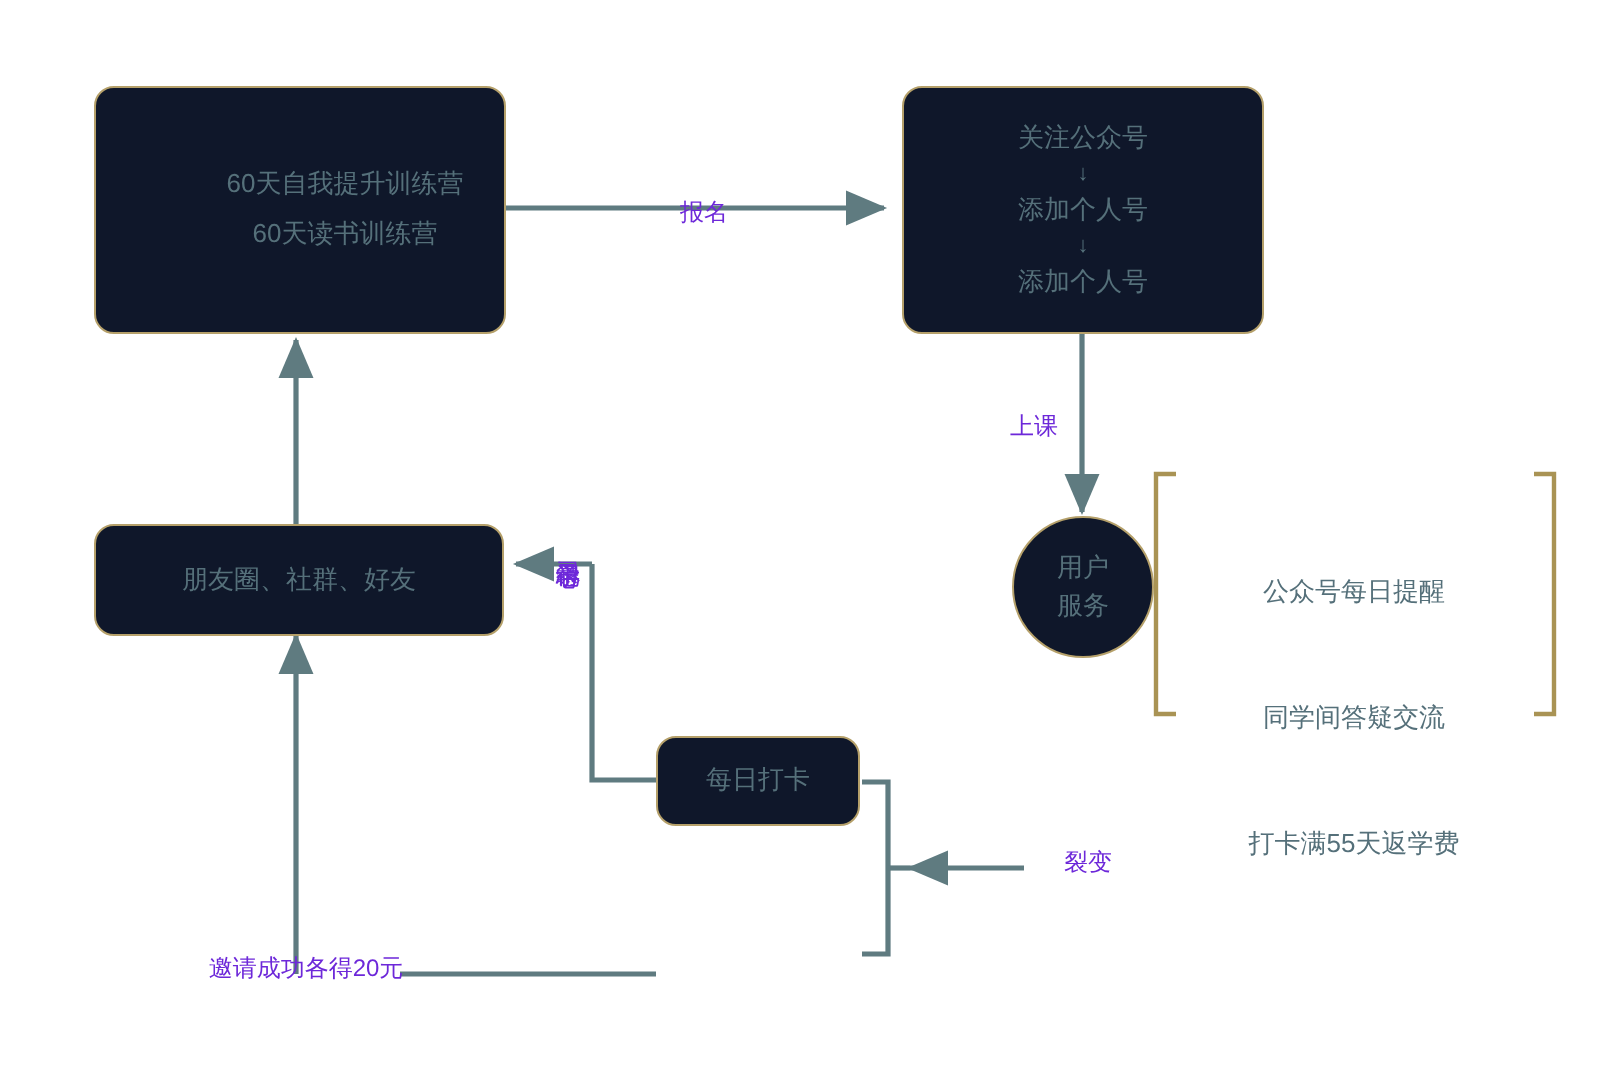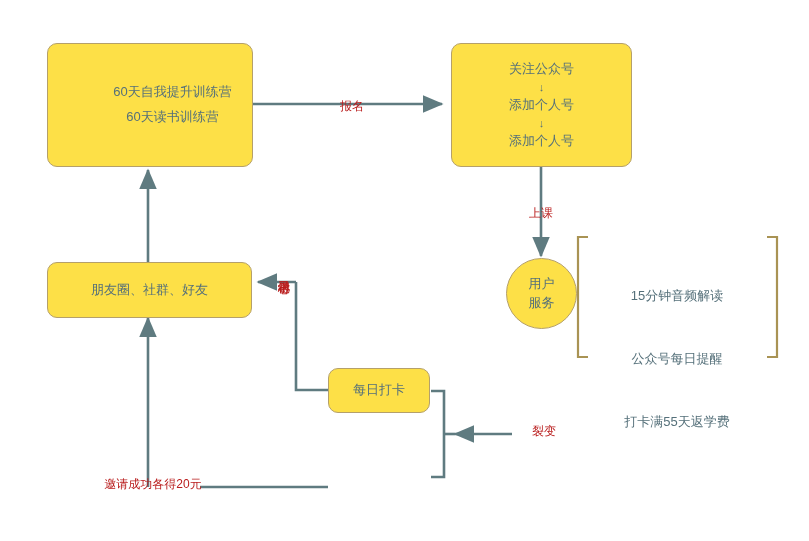--- a/index.html
+++ b/index.html
@@ -18,38 +18,38 @@
   svg.layer {
     position: absolute;
     left: 0;
     top: 0;
     width: 809px;
     height: 541px;
   }
   .node {
     position: absolute;
     box-sizing: border-box;
-    background: #fde047;
+    background: #0f172a;
     border: 1px solid #b5a06a;
     border-radius: 10px;
     display: flex;
     flex-direction: column;
     align-items: center;
     justify-content: center;
     color: #55707a;
     font-size: 13px;
     line-height: 1.9;
     text-align: center;
   }
   .node.circle {
     border-radius: 50%;
   }
   .label {
     position: absolute;
-    color: #b91c1c;
+    color: #6d28d9;
     font-size: 12px;
     line-height: 1.25;
     text-align: center;
     white-space: pre;
   }
   .label.vertical {
     writing-mode: vertical-rl;
     text-orientation: upright;
     white-space: pre;
     line-height: 1.1;
@@ -129,28 +129,28 @@
     <span class="node-line">每日打卡</span>
   </div>
 
   <div class="node" style="left:47px; top:262px; width:205px; height:56px;">
     <span class="node-line">朋友圈、社群、好友</span>
   </div>
 
 
   <div class="label" style="left:332px; top:99px; width:40px;">报名</div>
 
-  <div class="label" style="left:521px; top:206px; width:40px;">上课</div>
+  <div class="label" style="left:497px; top:206px; width:40px;">上课</div>
 
   <div class="label" style="left:524px; top:424px; width:40px;">裂变</div>
 
   <div class="label vertical" style="left:274px; top:272px; width:16px;">记录学习心得</div>
 
   <div class="label" style="left:88px; top:477px; width:130px; text-align:center;">邀请成功各得20元</div>
 
   <div class="bracket-text" style="left:597px; top:243px; width:160px;">
-    <div>15分钟音频解读</div>
     <div>公众号每日提醒</div>
+    <div>同学间答疑交流</div>
     <div>打卡满55天返学费</div>
     
   </div>
 
 </div>
 
 </body></html>

